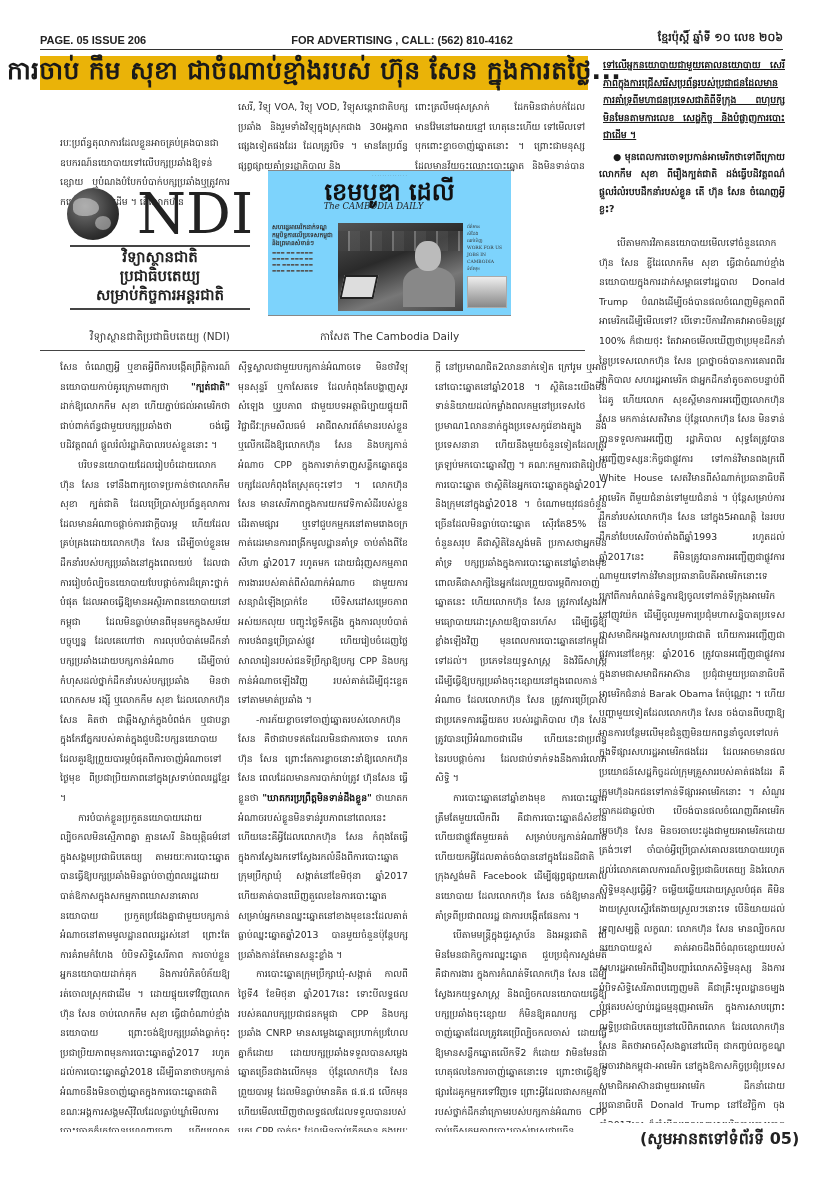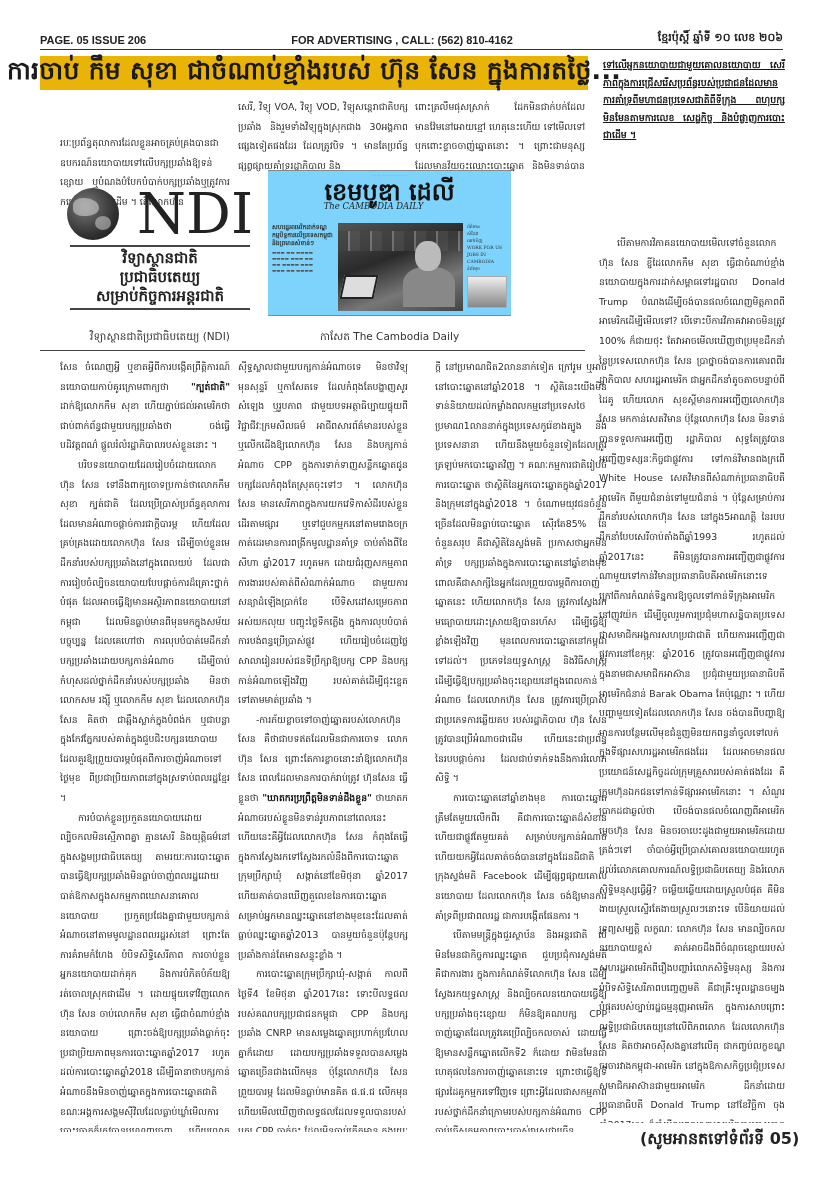--- a/index.html
+++ b/index.html
@@ -42,21 +42,21 @@
   
   .ndi-top { display: flex; align-items: center; justify-content: center; gap: 18px; height: 58px; }
   .globe { width: 52px; height: 52px; border-radius: 50%;
            background: radial-gradient(circle at 35% 35%, #777 0%, #333 60%, #111 100%); position: relative; overflow: hidden; }
   .globe::before { content: ""; position: absolute; left: 6px; top: 10px; width: 26px; height: 18px;
                    background: #ddd; border-radius: 40% 60% 50% 40%; opacity: .55; }
   .globe::after { content: ""; position: absolute; left: 28px; top: 28px; width: 16px; height: 14px;
                   background: #ddd; border-radius: 50%; opacity: .5; }
   .ndi-text { font-family: "DejaVu Serif", serif; font-size: 56px; font-weight: normal; color: #222; line-height: 1; }
   .ndi-rule { border-top: 2px solid #444; margin: 2px 10px 2px 10px; }
-  .ndi-kh { font-family: Liberation Serif, serif; font-weight: bold; font-size: 15px; line-height: 19px;
+  .ndi-kh { font-family: Liberation Mono, monospace; font-weight: bold; font-size: 15px; line-height: 19px;
             text-align: center; color: #222; }
 
   
   .cd-small { font-size: 4px; text-align: center; color: #666; line-height: 6px; margin-top: 2px; }
   .cd-title { text-align: center; font-family: "DejaVu Sans", sans-serif; font-weight: bold; font-size: 24px; line-height: 26px; color: #111; }
   .cd-sub { text-align: center; padding-right: 32px; font-size: 8.5px; font-style: italic; font-family: "DejaVu Serif", serif; margin-top: -4px; }
   .cd-body { position: absolute; left: 4px; right: 4px; top: 52px; bottom: 4px; display: flex; gap: 4px; }
   .cd-left { width: 62px; font-size: 6px; line-height: 8px; font-weight: bold; color: #333; }
   .cd-left .small { font-weight: normal; font-size: 4.5px; line-height: 6px; color: #555; margin-top: 3px; }
   .cd-photo { flex: 1; background: linear-gradient(160deg, #555 0%, #2a2a2a 40%, #777 70%, #444 100%); position: relative; }
@@ -79,20 +79,21 @@
   <span>FOR ADVERTISING ,  CALL: (562) 810-4162</span>
   <span class="khm">ខ្មែរប៉ុស្តិ៍ ឆ្នាំទី ១០  លេខ ២០៦</span>
 </div>
 
 <div class="headline-box">
   <h1>ការចាប់ កឹម សុខា ជាចំណាប់ខ្មាំងរបស់ ហ៊ុន សែន ក្នុងការតថ្លៃ...</h1>
 </div>
 
 <div class="lead">
   <p style="margin:0 0 4px 4px;text-decoration:underline;">ទៅលើអ្នកនយោបាយជាមួយគោលនយោបាយ សេរីភាពក្នុងការជ្រើសរើសប្រព័ន្ធរបស់ប្រជាជនដែលមានការគាំទ្រពីមហាជនប្រទេសជាតិពីទីក្រុង ពហុបក្ស មិនមែនតាមការលេខ សេដ្ឋកិច្ច និងបំផ្លាញការបោះ ជាដើម ។</p>
+  <p style="margin:0;text-indent:14px;">●មុនពេលការចោទប្រកាន់អាមេរិកថាទៅពីក្រោយលោកកឹម សុខា ពីរឿងក្បត់ជាតិ ដង់ធ្វើបដិវត្តពណ៌ ផ្តួលរំលំរបបដឹកនាំរបស់ខ្លួន តើ ហ៊ុន សែន ចំណេញអ្វីខ្លះ?</p>
 </div>
 <div class="col" style="left:599px;top:233px;width:186px;height:890px;line-height:19.6px;">
   <p class="ind">បើតាមការវិភាគនយោបាយមើលទៅចំនួនលោកហ៊ុន សែន ខ្ចីដៃលោកកឹម សុខា ធ្វើជាចំណាប់ខ្មាំងនយោបាយក្នុងការដាក់សម្ពាធទៅរដ្ឋបាល Donald Trump បំណងដើម្បីចង់បានផលចំណេញមិត្តភាពពីអាមេរិកដើម្បីមើលទៅ? បើទោះបីការវិភាគវាអាចមិនត្រូវ 100% ក៏ជាយថុះ តែវាអាចមើលឃើញថាប្រមុខដឹកនាំនៃប្រទេសលោកហ៊ុន សែន ប្រាថ្នាចង់បានការគោរពពីរដ្ឋាភិបាល សហរដ្ឋអាមេរិក ជាអ្នកដឹកនាំតូចតាចបន្ទាប់ពីដៃគូ ហើយលោក សុខស្តីមានការអញ្ជើញលោកហ៊ុន សែន មកកាន់សេតវិមាន ប៉ុន្តែលោកហ៊ុន សែន មិនទាន់បានទទួលការអញ្ជើញ រដ្ឋាភិបាល សុទ្ធតែត្រូវបានអញ្ជើញទស្សនៈកិច្ចជាផ្លូវការ ទៅកាន់វិមានពងក្រពើ White House សេតវិមានពីសំណាក់ប្រធានាធិបតីអាមេរិក ពីមួយជំនាន់ទៅមួយជំនាន់ ។ ប៉ុន្តែសម្រាប់ការដឹកនាំរបស់លោកហ៊ុន សែន នៅក្នុង5អាណត្តិ នៃរបបដឹកនាំបែបសេរីចាប់តាំងពីឆ្នាំ1993 រហូតដល់ឆ្នាំ2017នេះ គឺមិនត្រូវបានការអញ្ជើញជាផ្លូវការណាមួយទៅកាន់វិមានប្រធានាធិបតីអាមេរិកនោះទេ ក្រៅពីការកំណត់ទិន្នការឱ្យចូលទៅកាន់ទីក្រុងអាមេរិក នៅញូវយ៉ក ដើម្បីចូលរួមការប្រជុំមហាសន្និបាតប្រទេសជាសមាជិកអង្គការសហប្រជាជាតិ ហើយការអញ្ជើញជាផ្លូវការនៅខែកុម្ភៈ ឆ្នាំ2016 ត្រូវបានអញ្ជើញជាផ្លូវការក្នុងនាមជាសមាជិកអាស៊ាន ប្រជុំជាមួយប្រធានាធិបតីអាមេរិកជំនាន់ Barak Obama តែប៉ុណ្ណោះ ។ ហើយបញ្ហាមួយទៀតដែលលោកហ៊ុន សែន ចង់បានពីបញ្ហាឱ្យមានការបន្ថែមលើមុខជំនួញមិនយកពន្ធនាំចូលទៅលក់ក្នុងទីផ្សារសហរដ្ឋអាមេរិកផងដែរ ដែលអាចមានផលប្រយោជន៍សេដ្ឋកិច្ចដល់ក្រុមគ្រួសាររបស់គាត់ផងដែរ គឺក្រុមហ៊ុនឯកជនទៅកាន់ទីផ្សារអាមេរិកនោះ ។ សំណួរប្រាកដជាឆ្ងល់ថា បើចង់បានផលចំណេញពីអាមេរិក ម្តេចហ៊ុន សែន មិនចរចាបេះដូងជាមួយអាមេរិកដោយត្រង់ៗទៅ ចាំបាច់អ្វីប្រើប្រាស់គោលនយោបាយរហូតដល់រំលោភគោលការណ៍លទ្ធិប្រជាធិបតេយ្យ និងរំលោភសិទ្ធិមនុស្សធ្វើអ្វី? ចម្លើយឆ្លើយដោយស្រួលបំផុត គឺមិនងាយស្រួលស្ទើរតែងាយស្រួលៗនោះទេ បើនិយាយដល់ទ្រព្យសម្បត្តិ លក្ខណៈ លោកហ៊ុន សែន មានល្បិចកលនយោបាយខ្ពស់ គាត់អាចដឹងពីចំណុចខ្សោយរបស់សហរដ្ឋអាមេរិកពីរឿងបញ្ហារំលោភសិទ្ធិមនុស្ស និងការបំបិទសិទ្ធិសេរីភាពបញ្ចេញមតិ គឺជាគ្រឹះមូលដ្ឋានចម្បងបំផុតរបស់ច្បាប់រដ្ឋធម្មនុញ្ញអាមេរិក ក្នុងការសាបព្រោះលទ្ធិប្រជាធិបតេយ្យនៅលើពិភពលោក ដែលលោកហ៊ុន សែន គិតថាអាចស៊ីសងគ្នានៅលើតុ ជាកញ្ចប់លក្ខខណ្ឌចរចារវាងកម្ពុជា-អាមេរិក នៅក្នុងឱកាសកិច្ចប្រជុំប្រទេសសមាជិកអាស៊ានជាមួយអាមេរិក ដឹកនាំដោយប្រធានាធិបតី Donald Trump នៅខែវិច្ឆិកា ចុងឆ្នាំ2017នេះ ក៏ចាំមើលពេលណាអាមេរិកការបោះឆ្នោតទូទៅជាតិ ឆ្នាំ2018ខាងមុខនេះ ។</p>
 
 </div>
 <div class="continue">(សូមអានតទៅទំព័រទី 05)</div>
 
 <div class="col" style="left:60px;top:97px;width:170px;height:80px;margin-top:36px;">
   <p>របៈប្រព័ន្ធតុលាការដែលខ្លួនអាចគ្រប់គ្រងបានជាឧបករណ៍នយោបាយទៅលើបក្សប្រឆាំងឱ្យទន់ខ្សោយ ឬបំណងបំបែកបំបាក់បក្សប្រឆាំងឬត្រូវការកម្ទេចមេបក្សជាដើម ។ តើលោកហ៊ុន</p>
 </div>

